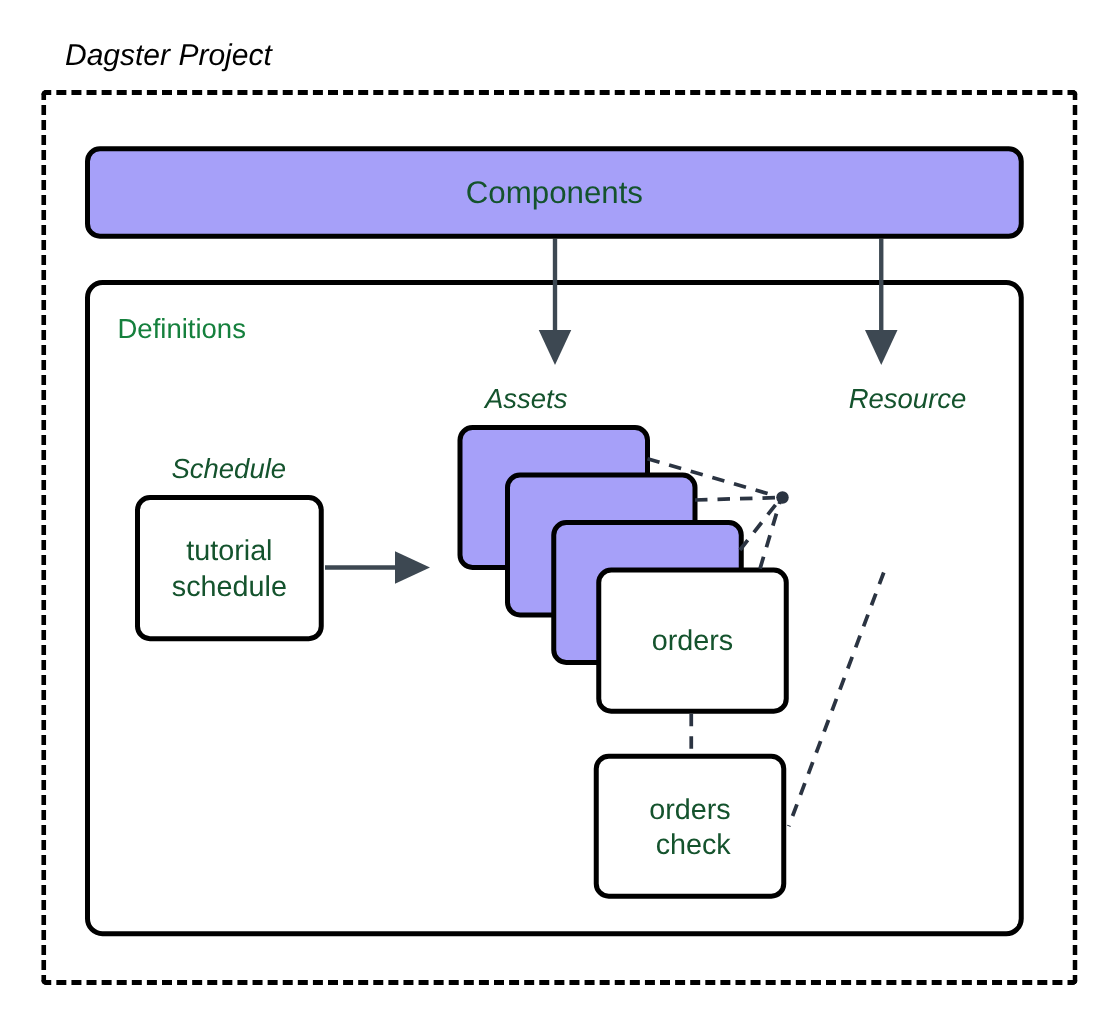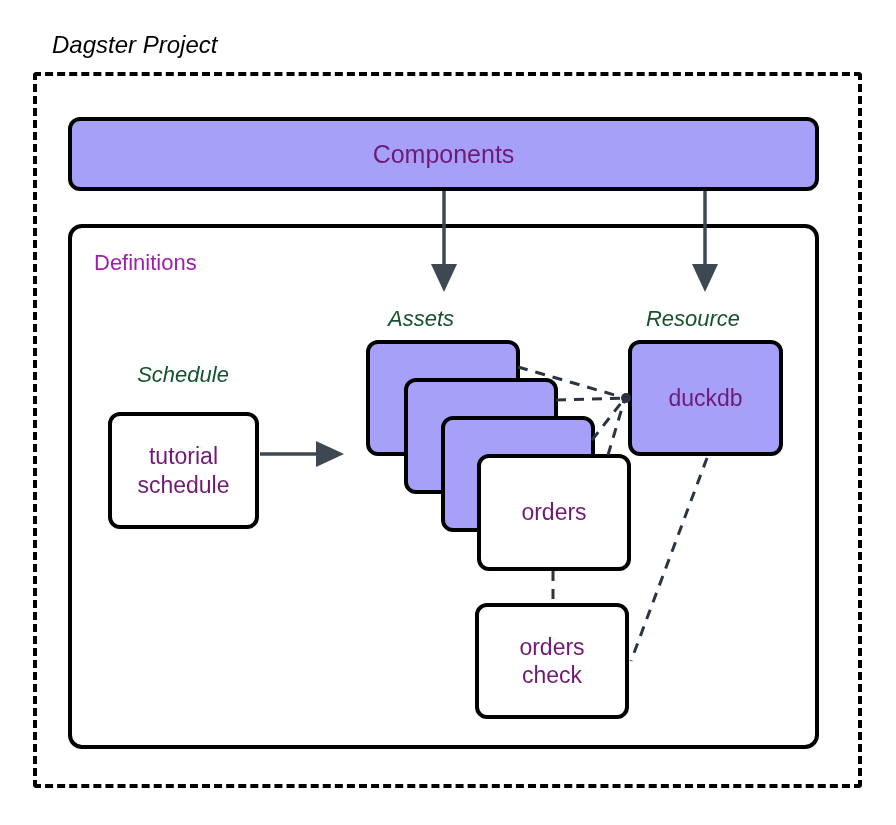--- a/index.html
+++ b/index.html
@@ -28,21 +28,21 @@
     pointer-events: none;
   }
   .node {
     position: absolute;
     box-sizing: border-box;
     display: flex;
     align-items: center;
     justify-content: center;
     text-align: center;
     line-height: 1.22;
-    color: #701a75;
+    color: #14532d;
   }
   .project-title {
     position: absolute;
     left: 52px;
     top: 31px;
     font-size: 24px;
     font-style: italic;
     color: #000000;
     white-space: nowrap;
   }
@@ -76,33 +76,33 @@
     border: 4px solid #000000;
     border-radius: 14px;
     box-sizing: border-box;
     background: transparent;
   }
   .definitions-label {
     position: absolute;
     left: 94px;
     top: 250px;
     font-size: 22px;
-    color: #a21caf;
+    color: #15803d;
     white-space: nowrap;
   }
   .grp-label {
     position: absolute;
     font-size: 22px;
     font-style: italic;
     color: #14532d;
     white-space: nowrap;
     text-align: center;
   }
   .label-assets  { left: 378px; top: 306px; width: 86px; }
-  .label-resource{ left: 631px; top: 306px; width: 124px; }
+  .label-resource{ left: 664px; top: 306px; width: 124px; }
   .label-schedule{ left: 119px; top: 362px; width: 128px; }
   .label-check   { left: 387px; top: 580px; width: 86px; line-height: 1.26; }
 
   .asset-card {
     width: 154px;
     height: 116px;
     background: #a6a0f9;
     border: 4px solid #000000;
     border-radius: 12px;
   }
@@ -111,35 +111,35 @@
   .asset-3 { left: 441px; top: 416px; }
 
   .white-card {
     background: #ffffff;
     border: 4px solid #000000;
     border-radius: 12px;
     font-size: 23px;
   }
   .orders-agg   { left: 477px; top: 454px; width: 154px; height: 117px; }
   .orders-check { left: 475px; top: 603px; width: 154px; height: 116px; }
-  .tutorial-sch { left: 108px; top: 412px; width: 151px; height: 117px; font-size: 23px; }
+  .tutorial-sch { left: 108px; top: 396px; width: 151px; height: 117px; font-size: 23px; }
   .duckdb-box {
     left: 628px;
     top: 340px;
     width: 155px;
     height: 116px;
     background: #a6a0f9;
     border: 4px solid #000000;
     border-radius: 12px;
     font-size: 23px;
   }
   .z1 { z-index: 1; }
   .z3 { z-index: 3; }
   .z4 { z-index: 4; }
-  .z5 { z-index: 5; }
+  .z5 { z-index: 5; text-align: right; }
   .lines-under { z-index: 2; }
   .lines-over  { z-index: 6; }
 </style>
 </head>
 <body>
 
 <div id="canvas">
 
   <div class="project-title">Dagster Project</div>
 
@@ -184,23 +184,20 @@
 
   <div class="node white-card orders-agg z5">
     <span>
       <span>orders</span><br>
     </span>
   </div>
 
   <div class="grp-label label-resource">
     <span>Resource</span>
   </div>
-  <div class="node duckdb-box z3">
-    <span>duckdb</span>
-  </div>
 
   <div class="node white-card orders-check z5">
     <span>
       <span>orders</span><br>
       <span>check</span>
     </span>
   </div>
 
   <svg class="layer lines-over" viewBox="0 0 896 825" xmlns="http://www.w3.org/2000/svg">
     <g stroke="#2b3442" stroke-width="3" fill="none" stroke-dasharray="10 8">

